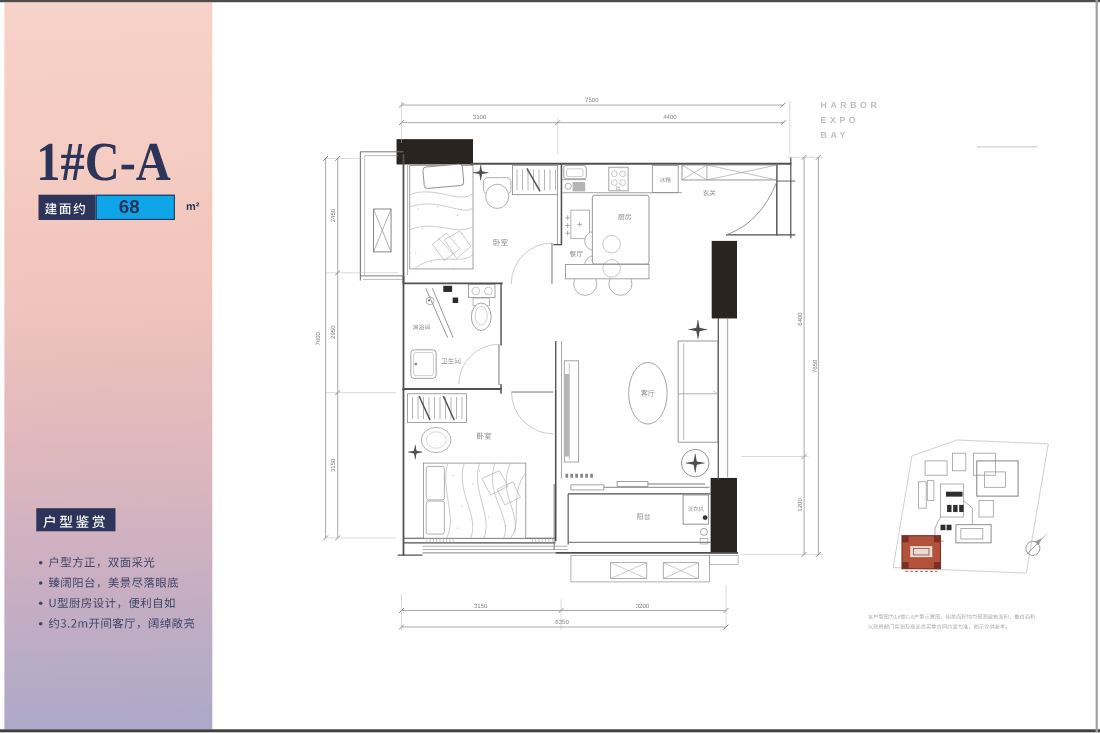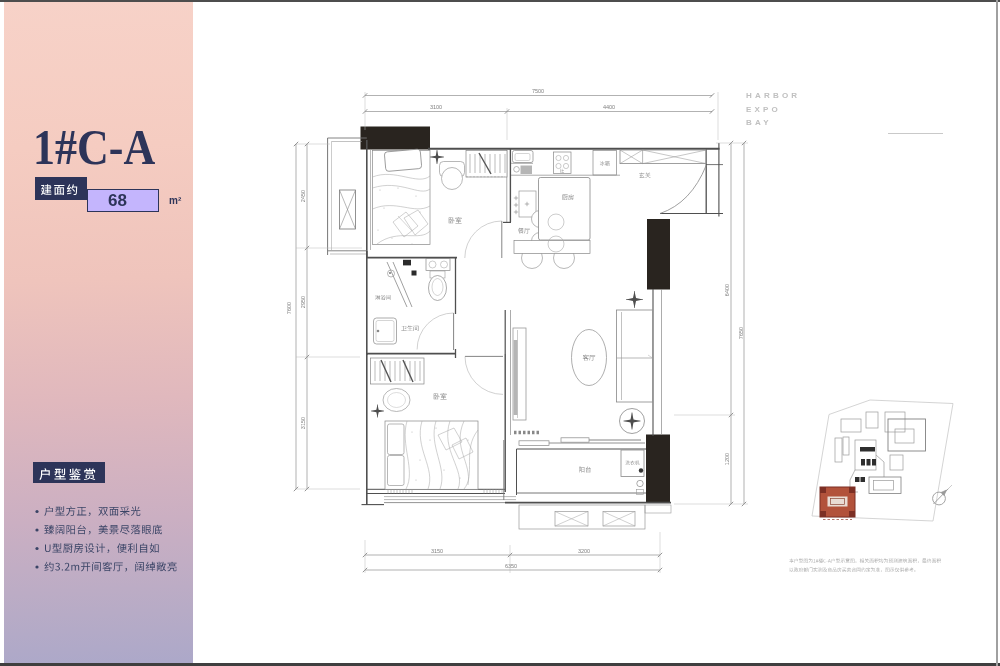--- a/index.html
+++ b/index.html
@@ -2,21 +2,21 @@
 <html><head><meta charset="utf-8">
 <style>
 html,body{margin:0;padding:0;}
 body{width:1000px;height:666px;position:relative;background:#ffffff;font-family:"Liberation Sans",sans-serif;overflow:hidden;}
 #topline{position:absolute;left:0;top:0;width:1000px;height:2px;background:#4d4d4d;}
 #botline{position:absolute;left:0;top:663px;width:1000px;height:3px;background:#3f3f3f;}
 #rightline{position:absolute;left:996px;top:0;width:2px;height:666px;background:#a0a0a0;}
 #panel{position:absolute;left:4px;top:2px;width:189px;height:661px;
 background:linear-gradient(178deg,#f7d2c8 0%,#f5ccc1 22%,#efc4bc 42%,#e0b8bd 60%,#cbafc2 78%,#b7abc6 92%,#aca8c9 100%);}
 #title{position:absolute;left:33px;top:118px;font-family:"Liberation Serif",serif;font-weight:700;font-size:50px;color:#2d3459;letter-spacing:0;transform:scaleX(0.88);transform-origin:0 0;}
-#b68{position:absolute;left:87px;top:189px;width:70px;height:21px;background:#c4b5fd;border:1px solid #2d3459;}
+#b68{position:absolute;left:87px;top:177px;width:70px;height:21px;background:#0ea5e9;border:1px solid #2d3459;}
 #bjm{position:absolute;left:35px;top:177px;width:52px;height:23px;background:#2d3459;}
 #n68{position:absolute;left:20px;top:1px;font-size:17px;font-weight:700;color:#2d3459;}
 #m2{position:absolute;left:41px;top:5px;font-size:10px;font-weight:700;color:#2d3459;padding-left:40px;}
 #hx{position:absolute;left:33px;top:462px;width:72px;height:21px;background:#2d3459;}
 #harbor{position:absolute;left:746px;top:89px;width:200px;text-align:left;color:#c0c0c0;font-size:8px;font-weight:bold;letter-spacing:3.2px;line-height:13.5px;}
 #hline{position:absolute;left:888px;top:133px;width:55px;height:1px;background:#c9c9c9;}
 </style></head>
 <body>
 <div id="panel"></div>
 <div id="topline"></div>

